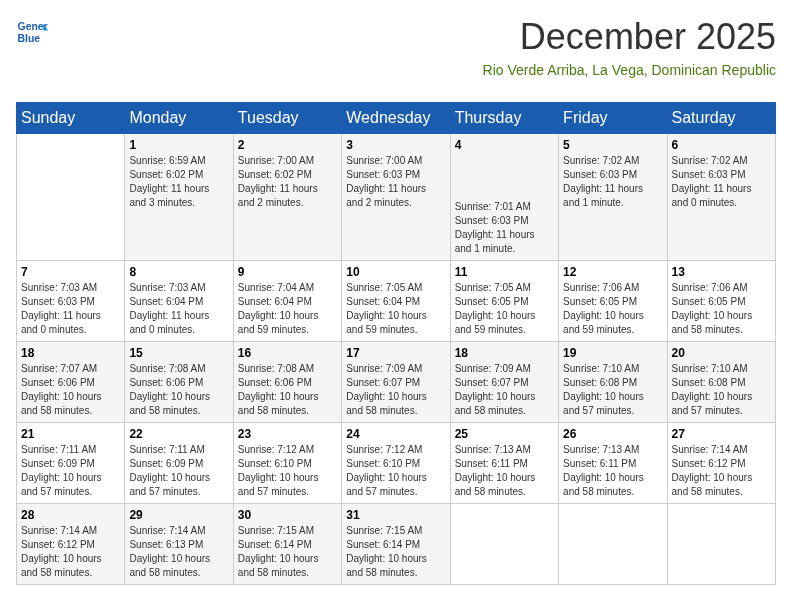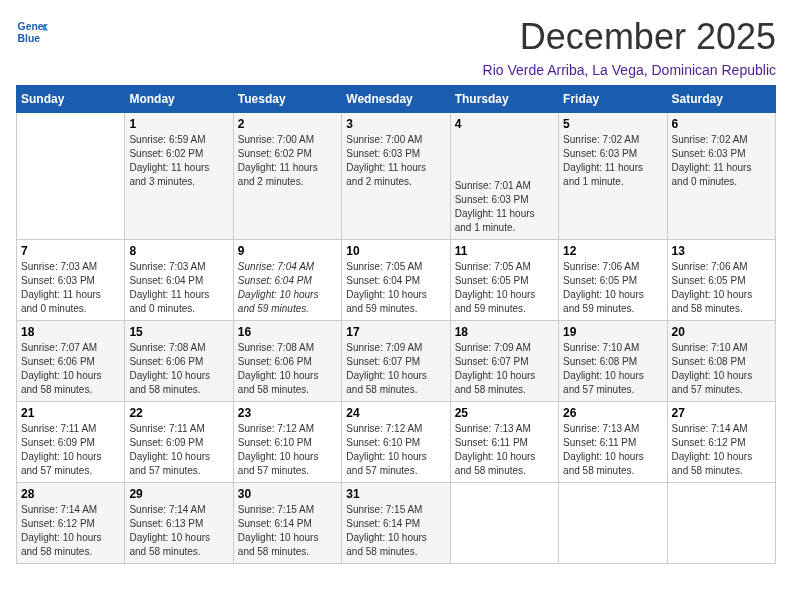--- a/index.html
+++ b/index.html
@@ -27,35 +27,35 @@
     }
     .month-title {
       font-size: 36px;
       font-weight: normal;
       color: #333;
       text-align: right;
     }
     .location-title {
       text-align: right;
       font-size: 14px;
-      color: #4c1d95;
-      margin-bottom: 7px;
+      color: #4d7c0f;
+      margin-bottom: 24px;
     }
     table {
       width: 100%;
       border-collapse: collapse;
       font-size: 11px;
     }
     thead tr th {
       background-color: #1a5cad;
       color: #fff;
       padding: 6px 4px;
       text-align: left;
-      font-size: 12px;
-      font-weight: bold;
+      font-size: 16px;
+      font-weight: normal;
       border: 1px solid #1a5cad;
     }
     tbody tr td {
       border: 1px solid #ccc;
       vertical-align: top;
       padding: 4px;
       min-height: 80px;
       width: calc(100% / 7);
     }
     tbody tr:nth-child(odd) td {
@@ -166,21 +166,21 @@
           </td>
           <td>
             <span class="day-number">8</span>
             <div class="day-info" style="white-space: pre-line;">Sunrise: 7:03 AM
 Sunset: 6:04 PM
 Daylight: 11 hours
 and 0 minutes.</div>
           </td>
           <td>
             <span class="day-number">9</span>
-            <div class="day-info" style="white-space: pre-line; font-style: italic;">Sunrise: 7:04 AM
+            <div class="day-info" style="white-space: pre-line;">Sunrise: 7:04 AM
 Sunset: 6:04 PM
 Daylight: 10 hours
 and 59 minutes.</div>
           </td>
           <td>
             <span class="day-number">10</span>
             <div class="day-info" style="white-space: pre-line;">Sunrise: 7:05 AM
 Sunset: 6:04 PM
 Daylight: 10 hours
 and 59 minutes.</div>

